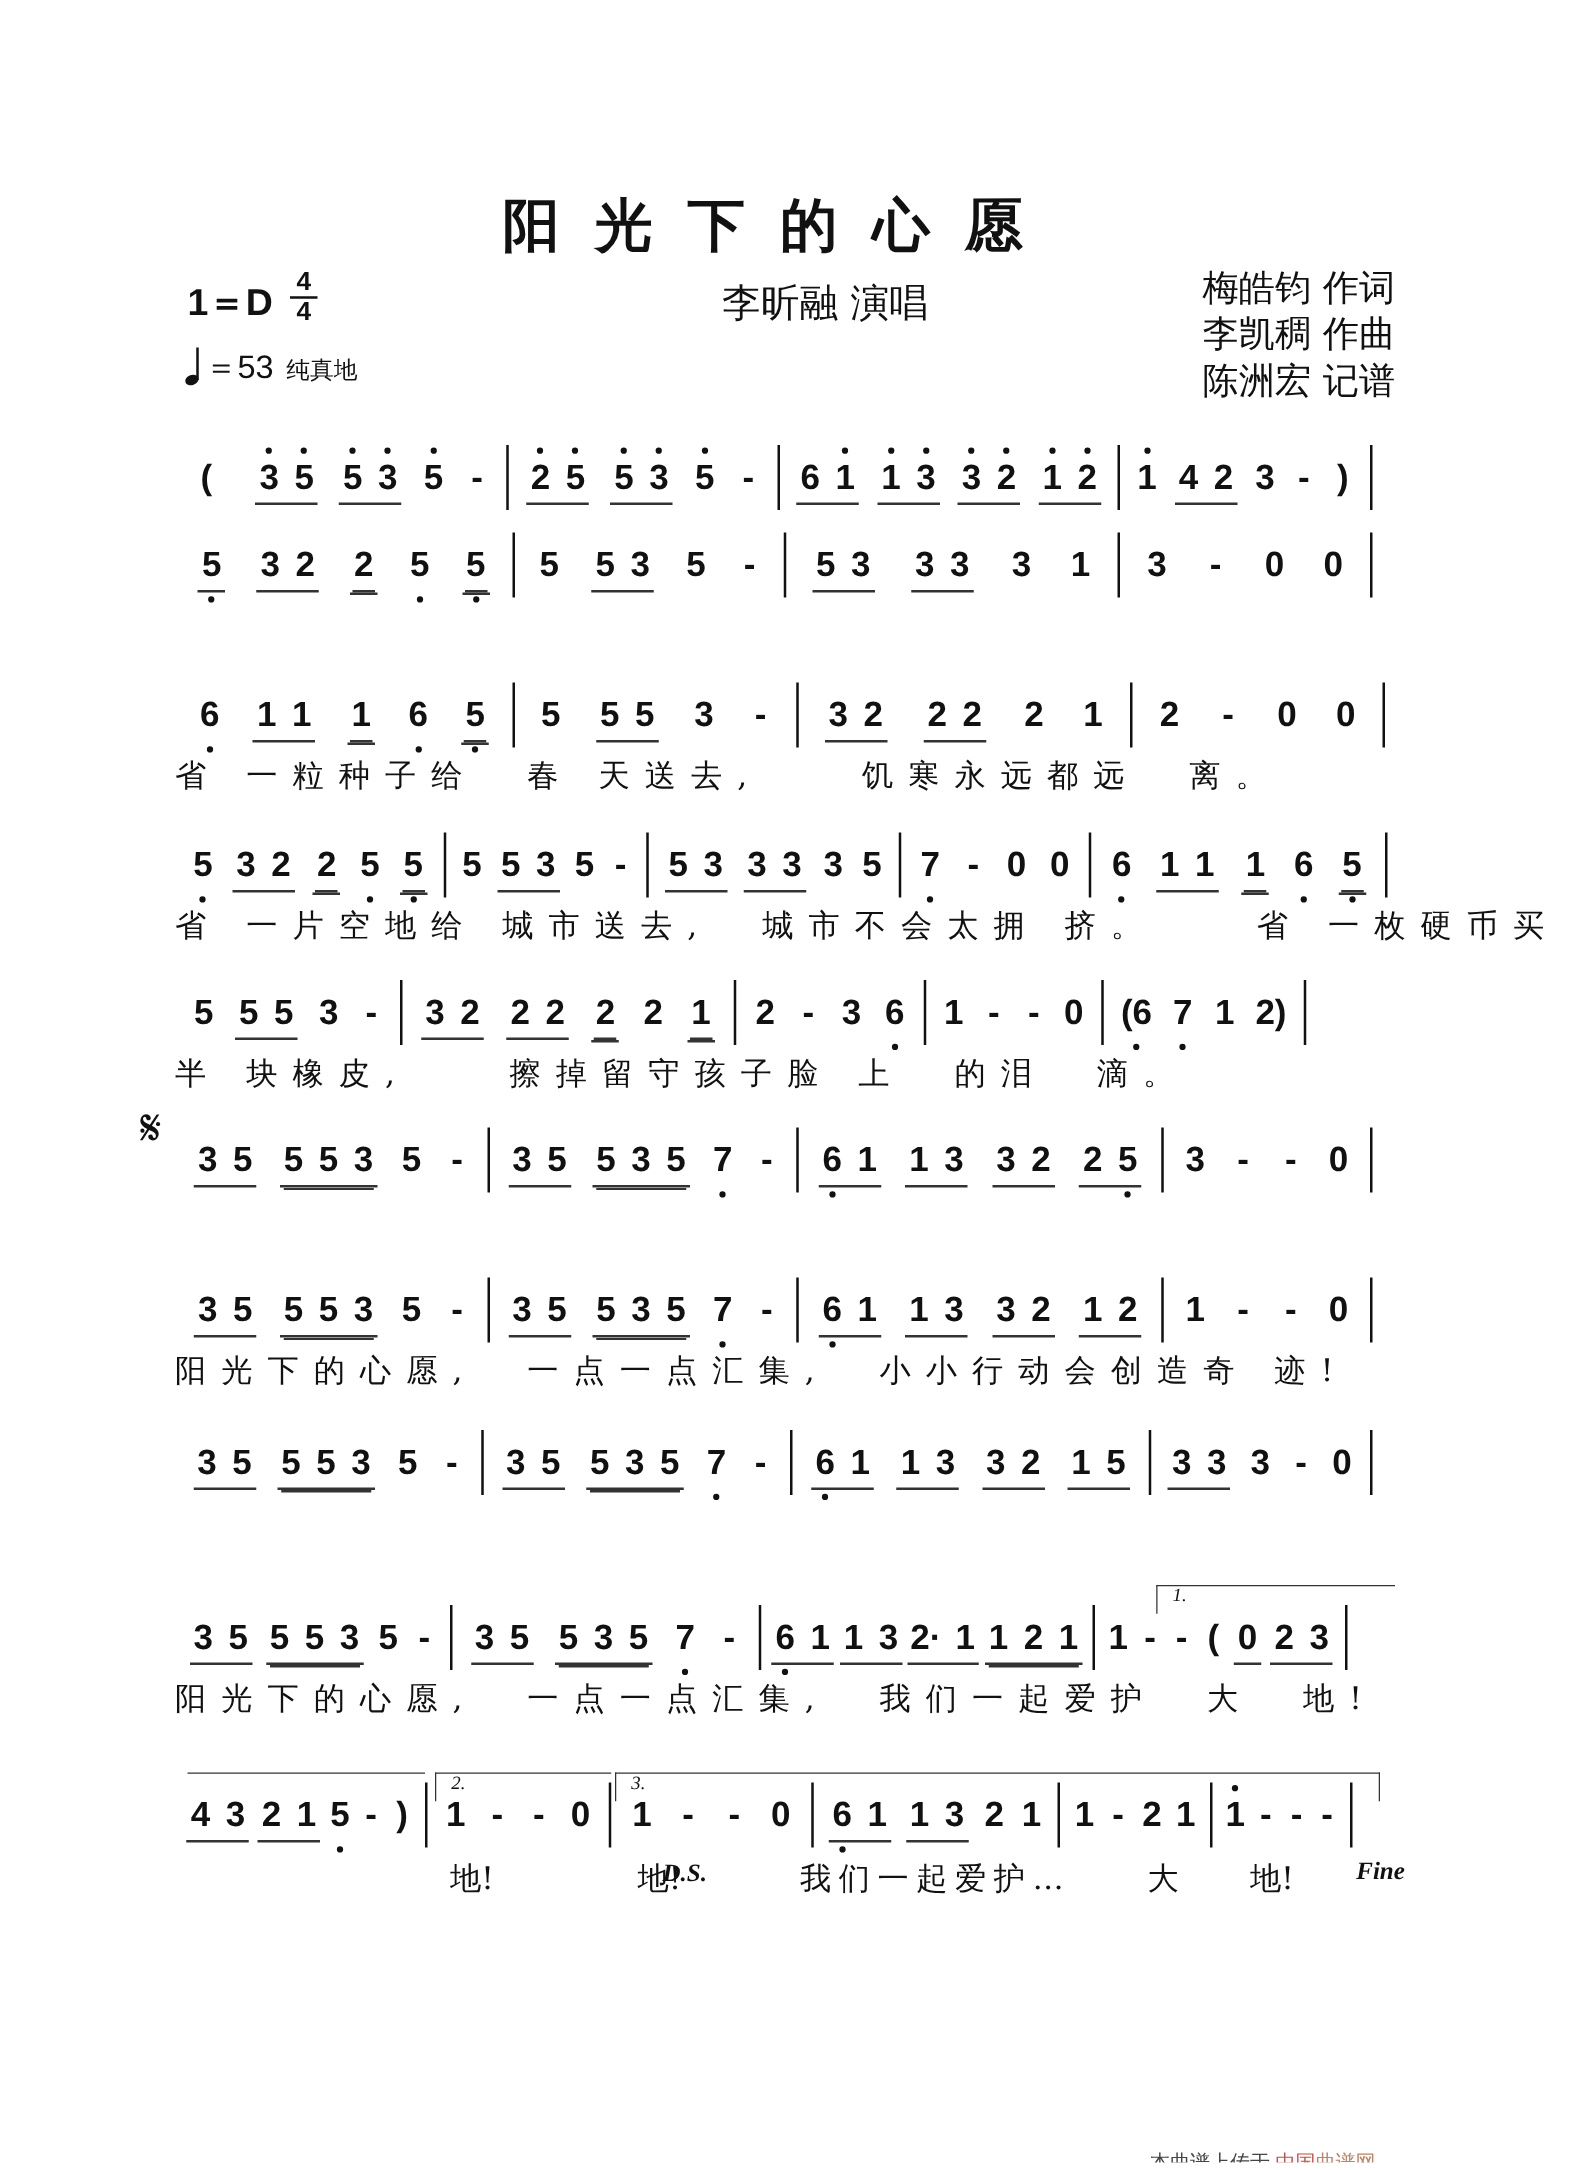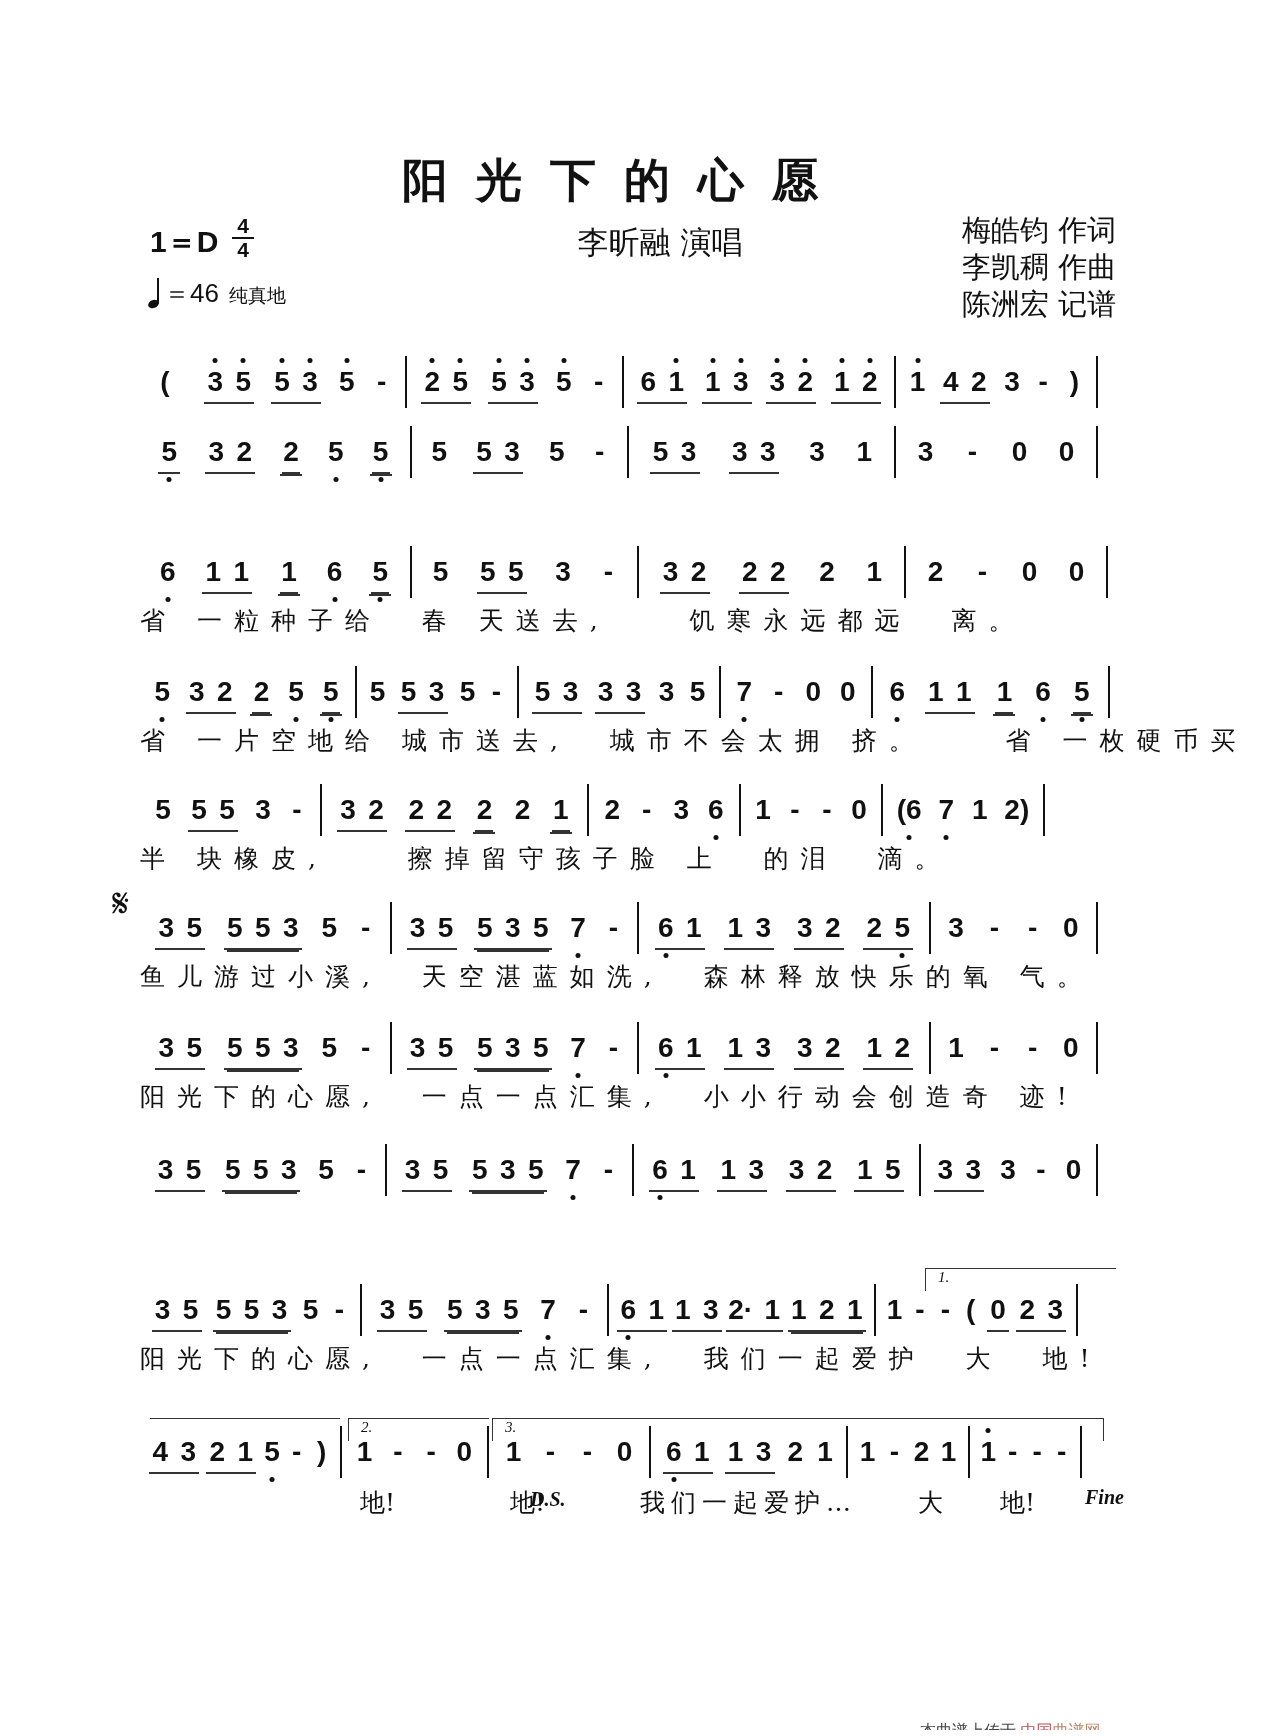--- a/index.html
+++ b/index.html
@@ -42,21 +42,21 @@
 <body>
 
 <div class="title">阳光下的心愿</div>
 <div class="key">1＝D</div>
 <div class="timesig">
   <div>4</div>
   <div class="line"></div>
   <div>4</div>
 </div>
 <div class="tempo">
-  <span class="note"><span class="head"></span><span class="stem"></span></span><span>＝46</span><span class="style">纯真地</span>
+  <span class="note"><span class="head"></span><span class="stem"></span></span><span>＝53</span><span class="style">纯真地</span>
 </div>
 <div class="performer">李昕融 演唱</div>
 <div class="credits">
   <div>梅皓钧 作词</div>
   <div>李凯稠 作曲</div>
   <div>陈洲宏 记谱</div>
 </div>
 
 <div id="score">
     <div class="row" style="top: 362px;">
@@ -392,21 +392,20 @@
         </div>
         <span class="bar"></span>
         <div class="measure" style="width: 165px;">
           <span class="tok">3</span>
           <span class="tok">-</span>
           <span class="tok">-</span>
           <span class="tok">0</span>
         </div>
         <span class="bar"></span>
       </div>
-      <div class="lyrics">鱼儿游过小溪,  天空湛蓝如洗,  森林释放快乐的氧 气。</div>
     </div>
     <div class="row" style="top: 1028px;">
       <div class="notes">
         <div class="measure" style="width: 250px;">
           <span class="grp u1">
             <span class="tok">3</span>
             <span class="tok">5</span>
           </span>
           <span class="grp u2">
             <span class="tok">5</span>

